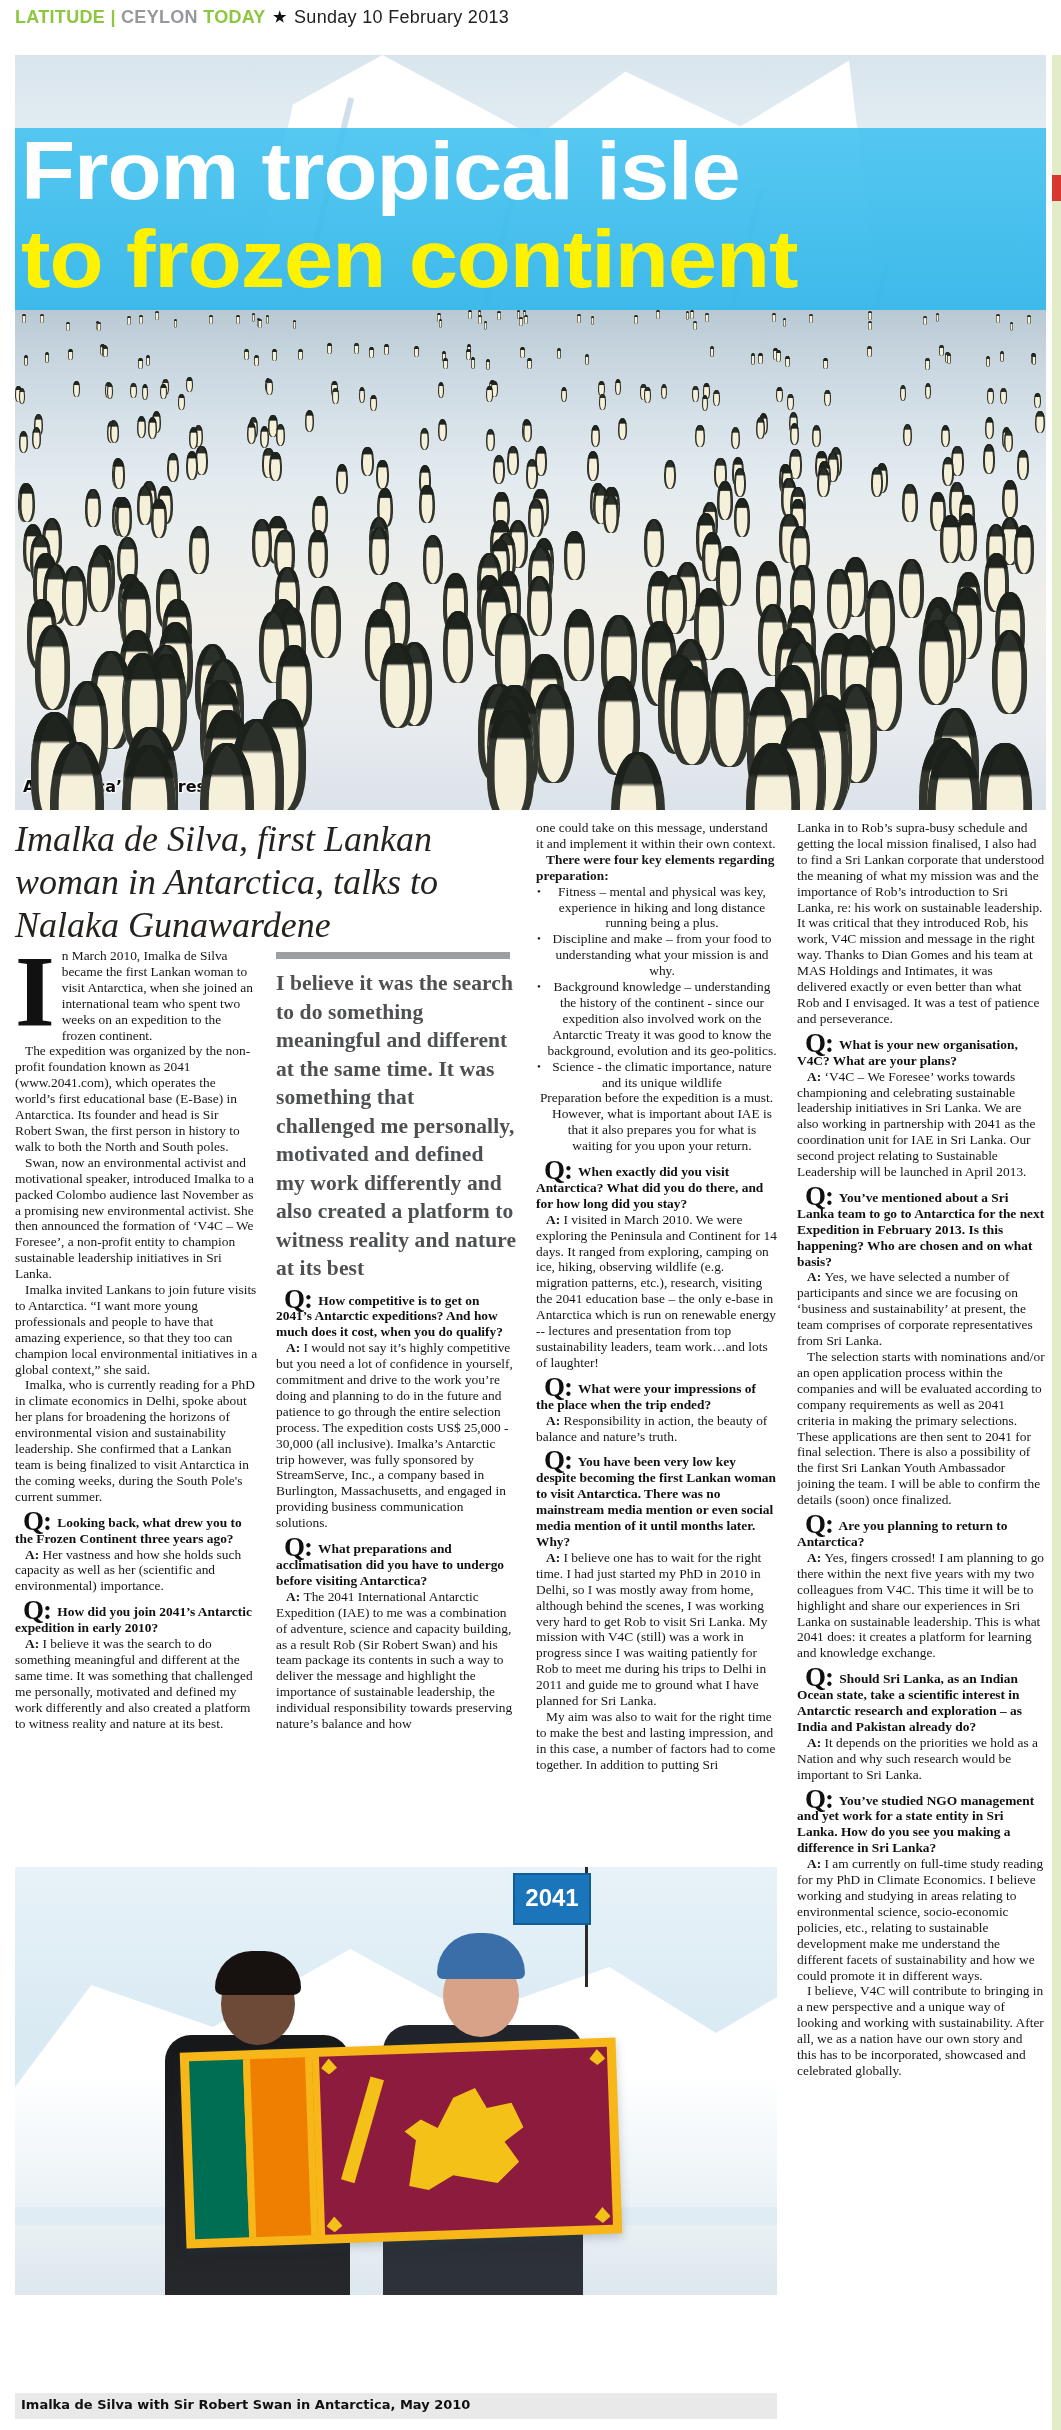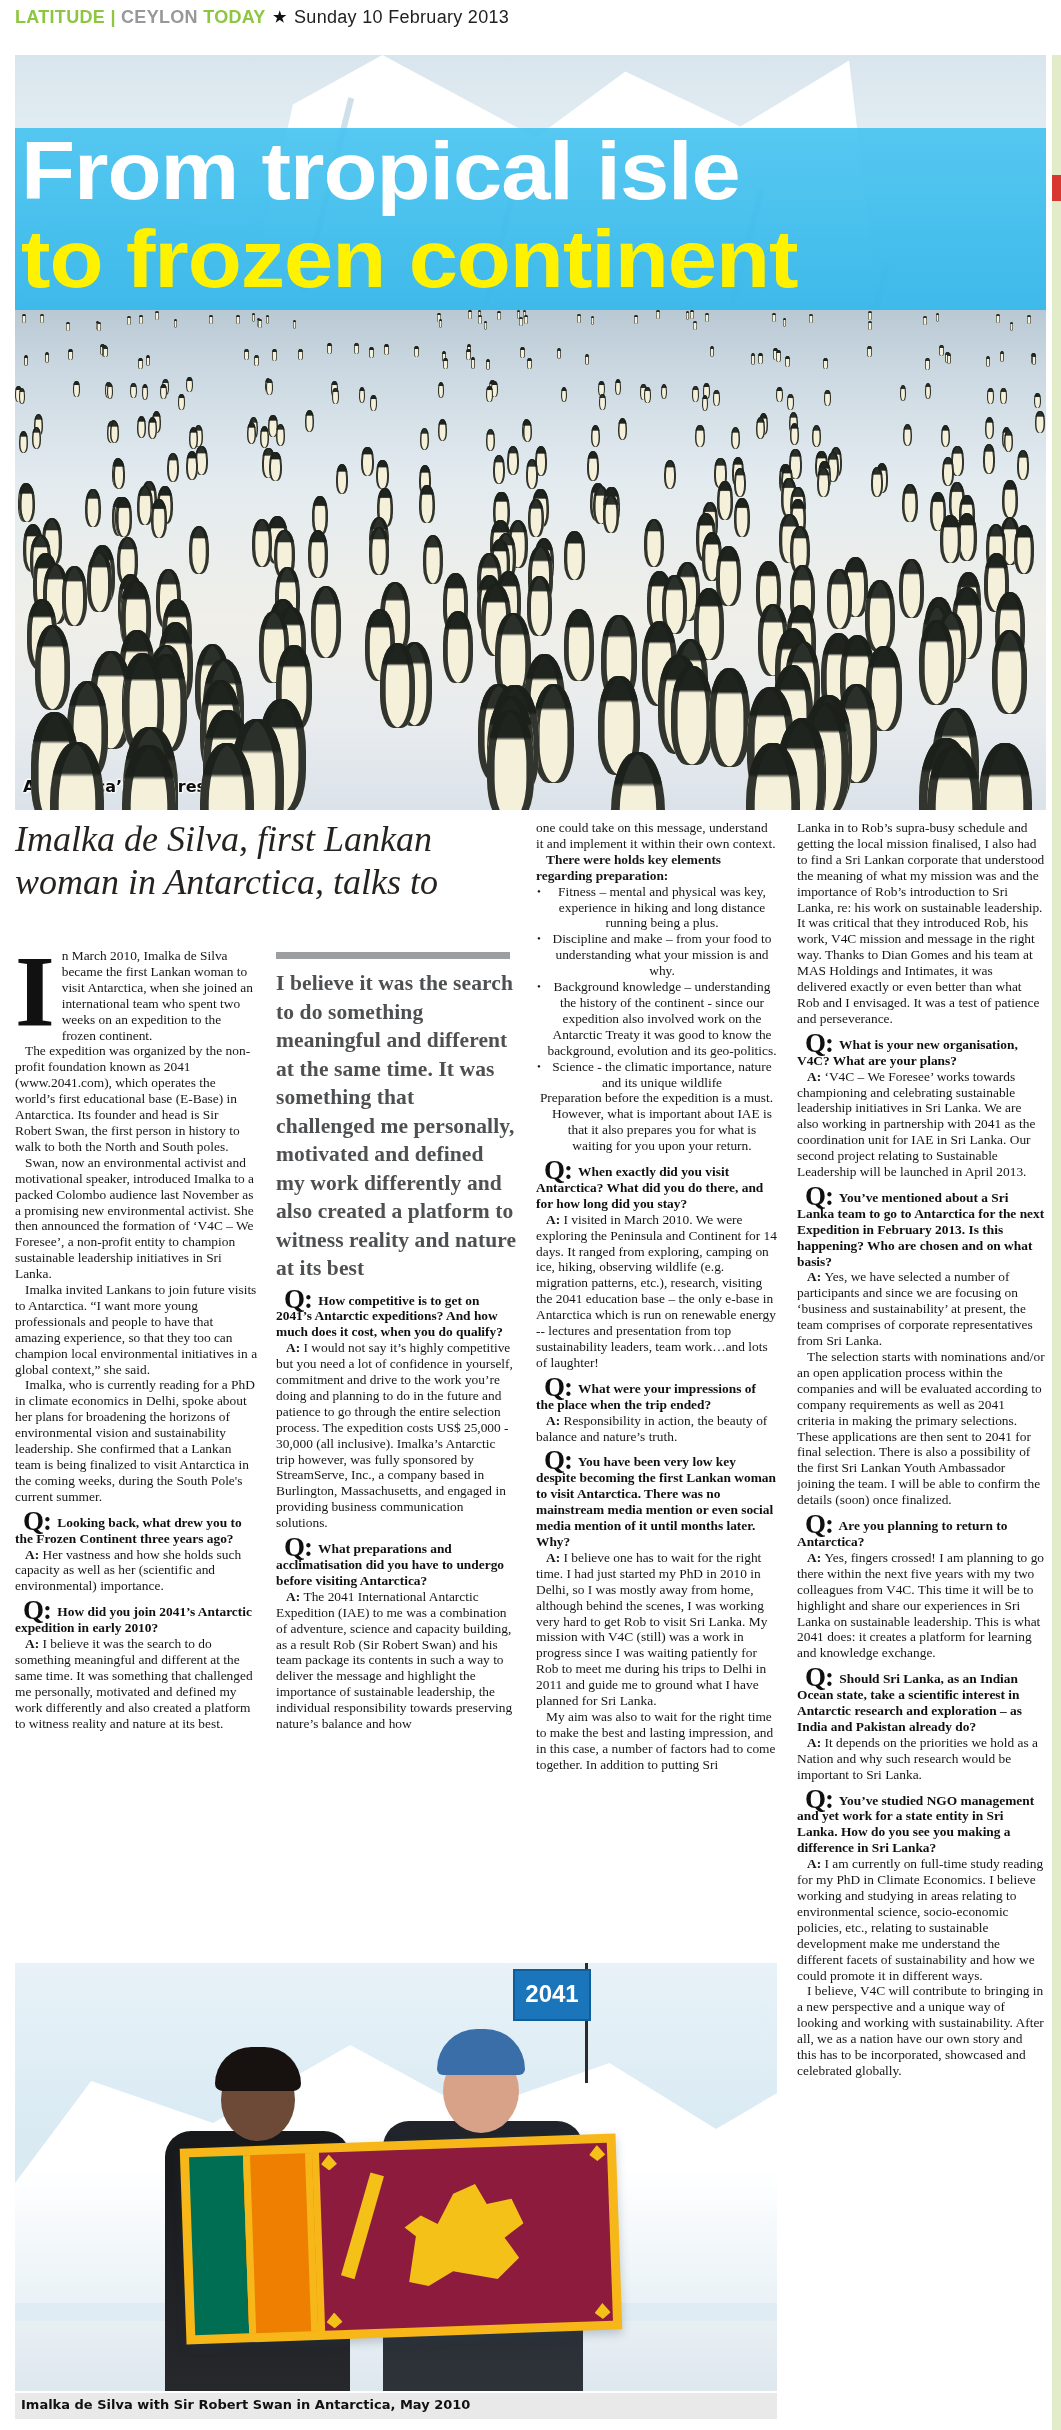--- a/index.html
+++ b/index.html
@@ -49,21 +49,21 @@
   .bullet{padding-left:11px;position:relative;text-align:center;}
   .bullet::before{content:"\2022";position:absolute;left:1px;top:0;font-size:11px;}
   .hang{padding-left:11px;text-indent:-11px;text-align:center;}
   .qp{margin-top:9px !important;font-weight:bold;color:#101010;}
   .bigq{font-size:27px;line-height:14px;font-weight:bold;vertical-align:-3px;letter-spacing:-1px;padding-left:8px;padding-right:3px;}
   .ap b{font-weight:bold;}
   
   #pq-bar{width:234px;height:7px;background:#9c9ea0;margin:4px 0 10px 0;}
   #pull-quote{font-weight:bold;font-size:21.5px;line-height:28.5px;color:#4e5052;letter-spacing:.1px;}
   
-  #bottom-photo{position:absolute;left:15px;top:1963px;width:762px;height:428px;overflow:hidden;
+  #bottom-photo{position:absolute;left:15px;top:1867px;width:762px;height:428px;overflow:hidden;
                 background:linear-gradient(180deg,#e8f2f8 0%,#d9eaf3 40%,#e3edf3 100%);}
   .bberg{position:absolute;left:0;top:40px;width:100%;height:300px;background:linear-gradient(180deg,#ffffff 55%,#eaf2f7);
          clip-path:polygon(0 60%,10% 26%,26% 40%,44% 14%,60% 36%,78% 20%,92% 42%,100% 30%,100% 100%,0 100%);}
   .bsnow{position:absolute;left:0;bottom:0;width:100%;height:70px;background:linear-gradient(180deg,#e9f0f4,#dde7ee);}
   .person{position:absolute;}
   .p-head{position:absolute;border-radius:50%;}
   .p-body{position:absolute;border-radius:26px 26px 0 0;}
   #flag2041{position:absolute;left:498px;top:6px;width:74px;height:48px;background:#1b75bb;border:2px solid #0f5d99;
             color:#fff;font-family:"Liberation Sans",sans-serif;font-weight:bold;font-size:24px;text-align:center;line-height:46px;}
   #flag2041-pole{position:absolute;left:570px;top:0;width:3px;height:120px;background:#2b2b2b;}
@@ -471,20 +471,21 @@
         <div class="penguin" style="left: 107.2px; top: 434.7px; width: 54.2px; height: 129px; background: linear-gradient(rgb(32, 36, 31) 24%, rgb(245, 240, 218) 27%); box-shadow: rgba(28, 32, 27, 0.9) 8.7px 0px 0px inset, rgba(28, 32, 27, 0.9) -8.7px 0px 0px inset; z-index: 435;"></div>
         <div class="penguin" style="left: 108.4px; top: 417.2px; width: 54.2px; height: 129px; background: linear-gradient(rgb(43, 48, 42) 24%, rgb(245, 240, 218) 27%); box-shadow: rgba(28, 32, 27, 0.9) 8.7px 0px 0px inset, rgba(28, 32, 27, 0.9) -8.7px 0px 0px inset; z-index: 417;"></div>
         <div class="penguin" style="left: 595.8px; top: 442.4px; width: 54.2px; height: 129px; background: linear-gradient(rgb(43, 48, 42) 24%, rgb(245, 240, 218) 27%); box-shadow: rgba(28, 32, 27, 0.9) 8.7px 0px 0px inset, rgba(28, 32, 27, 0.9) -8.7px 0px 0px inset; z-index: 442;"></div>
       </div>
     <div id="top-caption">Antarctica’s real residents</div>
   </div>
 
   <div id="intro-title">
     <div>Imalka de Silva, first Lankan</div>
     <div>woman in Antarctica, talks to</div>
+    <div>Nalaka Gunawardene</div>
   </div>
 
   <div class="col" id="col-a">
       <p class="bp" id="drop-wrap"><span class="dropcap">I</span>n March 2010, Imalka de Silva became the first Lankan woman to visit Antarctica, when she joined an international team who spent two weeks on an expedition to the frozen continent.</p>
       <p class="bp indent">The expedition was organized by the non-profit foundation known as 2041 (www.2041.com), which operates the world’s first educational base (E-Base) in Antarctica. Its founder and head is Sir Robert Swan, the first person in history to walk to both the North and South poles.</p>
       <p class="bp indent">Swan, now an environmental activist and motivational speaker, introduced Imalka to a packed Colombo audience last November as a promising new environmental activist. She then announced the formation of ‘V4C – We Foresee’, a non-profit entity to champion sustainable leadership initiatives in Sri Lanka.</p>
       <p class="bp indent">Imalka invited Lankans to join future visits to Antarctica. “I want more young professionals and people to have that amazing experience, so that they too can champion local environmental initiatives in a global context,” she said.</p>
       <p class="bp indent">Imalka, who is currently reading for a PhD in climate economics in Delhi, spoke about her plans for broadening the horizons of environmental vision and sustainability leadership. She confirmed that a Lankan team is being finalized to visit Antarctica in the coming weeks, during the South Pole's current summer.</p>
       <p class="qp"><span class="bigq">Q:</span> Looking back, what drew you to the Frozen Continent three years ago?</p>
       <p class="bp ap indent"><b>A: </b>Her vastness and how she holds such capacity as well as her (scientific and environmental) importance.</p>
@@ -496,21 +497,21 @@
     <div id="pull-quote">I believe it was the search to do something meaningful and different at the same time. It was something that challenged me personally, motivated and defined my work differently and also created a platform to witness reality and nature at its best</div>
     <div id="col-b-flow">
         <p class="qp"><span class="bigq">Q:</span> How competitive is to get on 2041’s Antarctic expeditions? And how much does it cost, when you do qualify?</p>
         <p class="bp ap indent"><b>A: </b>I would not say it’s highly competitive but you need a lot of confidence in yourself, commitment and drive to the work you’re doing and planning to do in the future and patience to go through the entire selection process. The expedition costs US$ 25,000 - 30,000 (all inclusive). Imalka’s Antarctic trip however, was fully sponsored by StreamServe, Inc., a company based in Burlington, Massachusetts, and engaged in providing business communication solutions.</p>
         <p class="qp"><span class="bigq">Q:</span> What preparations and acclimatisation did you have to undergo before visiting Antarctica?</p>
         <p class="bp ap indent"><b>A: </b>The 2041 International Antarctic Expedition (IAE) to me was a combination of adventure, science and capacity building, as a result Rob (Sir Robert Swan) and his team package its contents in such a way to deliver the message and highlight the importance of sustainable leadership, the individual responsibility towards preserving nature’s balance and how</p>
       </div>
   </div>
   <div class="col" id="col-c">
       <p class="bp">one could take on this message, understand it and implement it within their own context.</p>
-      <p class="bp bold-p indent">There were holds key elements regarding preparation:</p>
+      <p class="bp bold-p indent">There were four key elements regarding preparation:</p>
       <p class="bullet">Fitness – mental and physical was key, experience in hiking and long distance running being a plus.</p>
       <p class="bullet">Discipline and make – from your food to understanding what your mission is and why.</p>
       <p class="bullet">Background knowledge – understanding the history of the continent - since our expedition also involved work on the Antarctic Treaty it was good to know the background, evolution and its geo-politics.</p>
       <p class="bullet">Science - the climatic importance, nature and its unique wildlife</p>
       <p class="hang">Preparation before the expedition is a must. However, what is important about IAE is that it also prepares you for what is waiting for you upon your return.</p>
       <p class="qp"><span class="bigq">Q:</span> When exactly did you visit Antarctica? What did you do there, and for how long did you stay?</p>
       <p class="bp ap indent"><b>A: </b>I visited in March 2010. We were exploring the Peninsula and Continent for 14 days. It ranged from exploring, camping on ice, hiking, observing wildlife (e.g. migration patterns, etc.), research, visiting the 2041 education base – the only e-base in Antarctica which is run on renewable energy -- lectures and presentation from top sustainability leaders, team work…and lots of laughter!</p>
       <p class="qp"><span class="bigq">Q:</span> What were your impressions of the place when the trip ended?</p>
       <p class="bp ap indent"><b>A: </b>Responsibility in action, the beauty of balance and nature’s truth.</p>
       <p class="qp"><span class="bigq">Q:</span> You have been very low key despite becoming the first Lankan woman to visit Antarctica. There was no mainstream media mention or even social media mention of it until months later. Why?</p>

